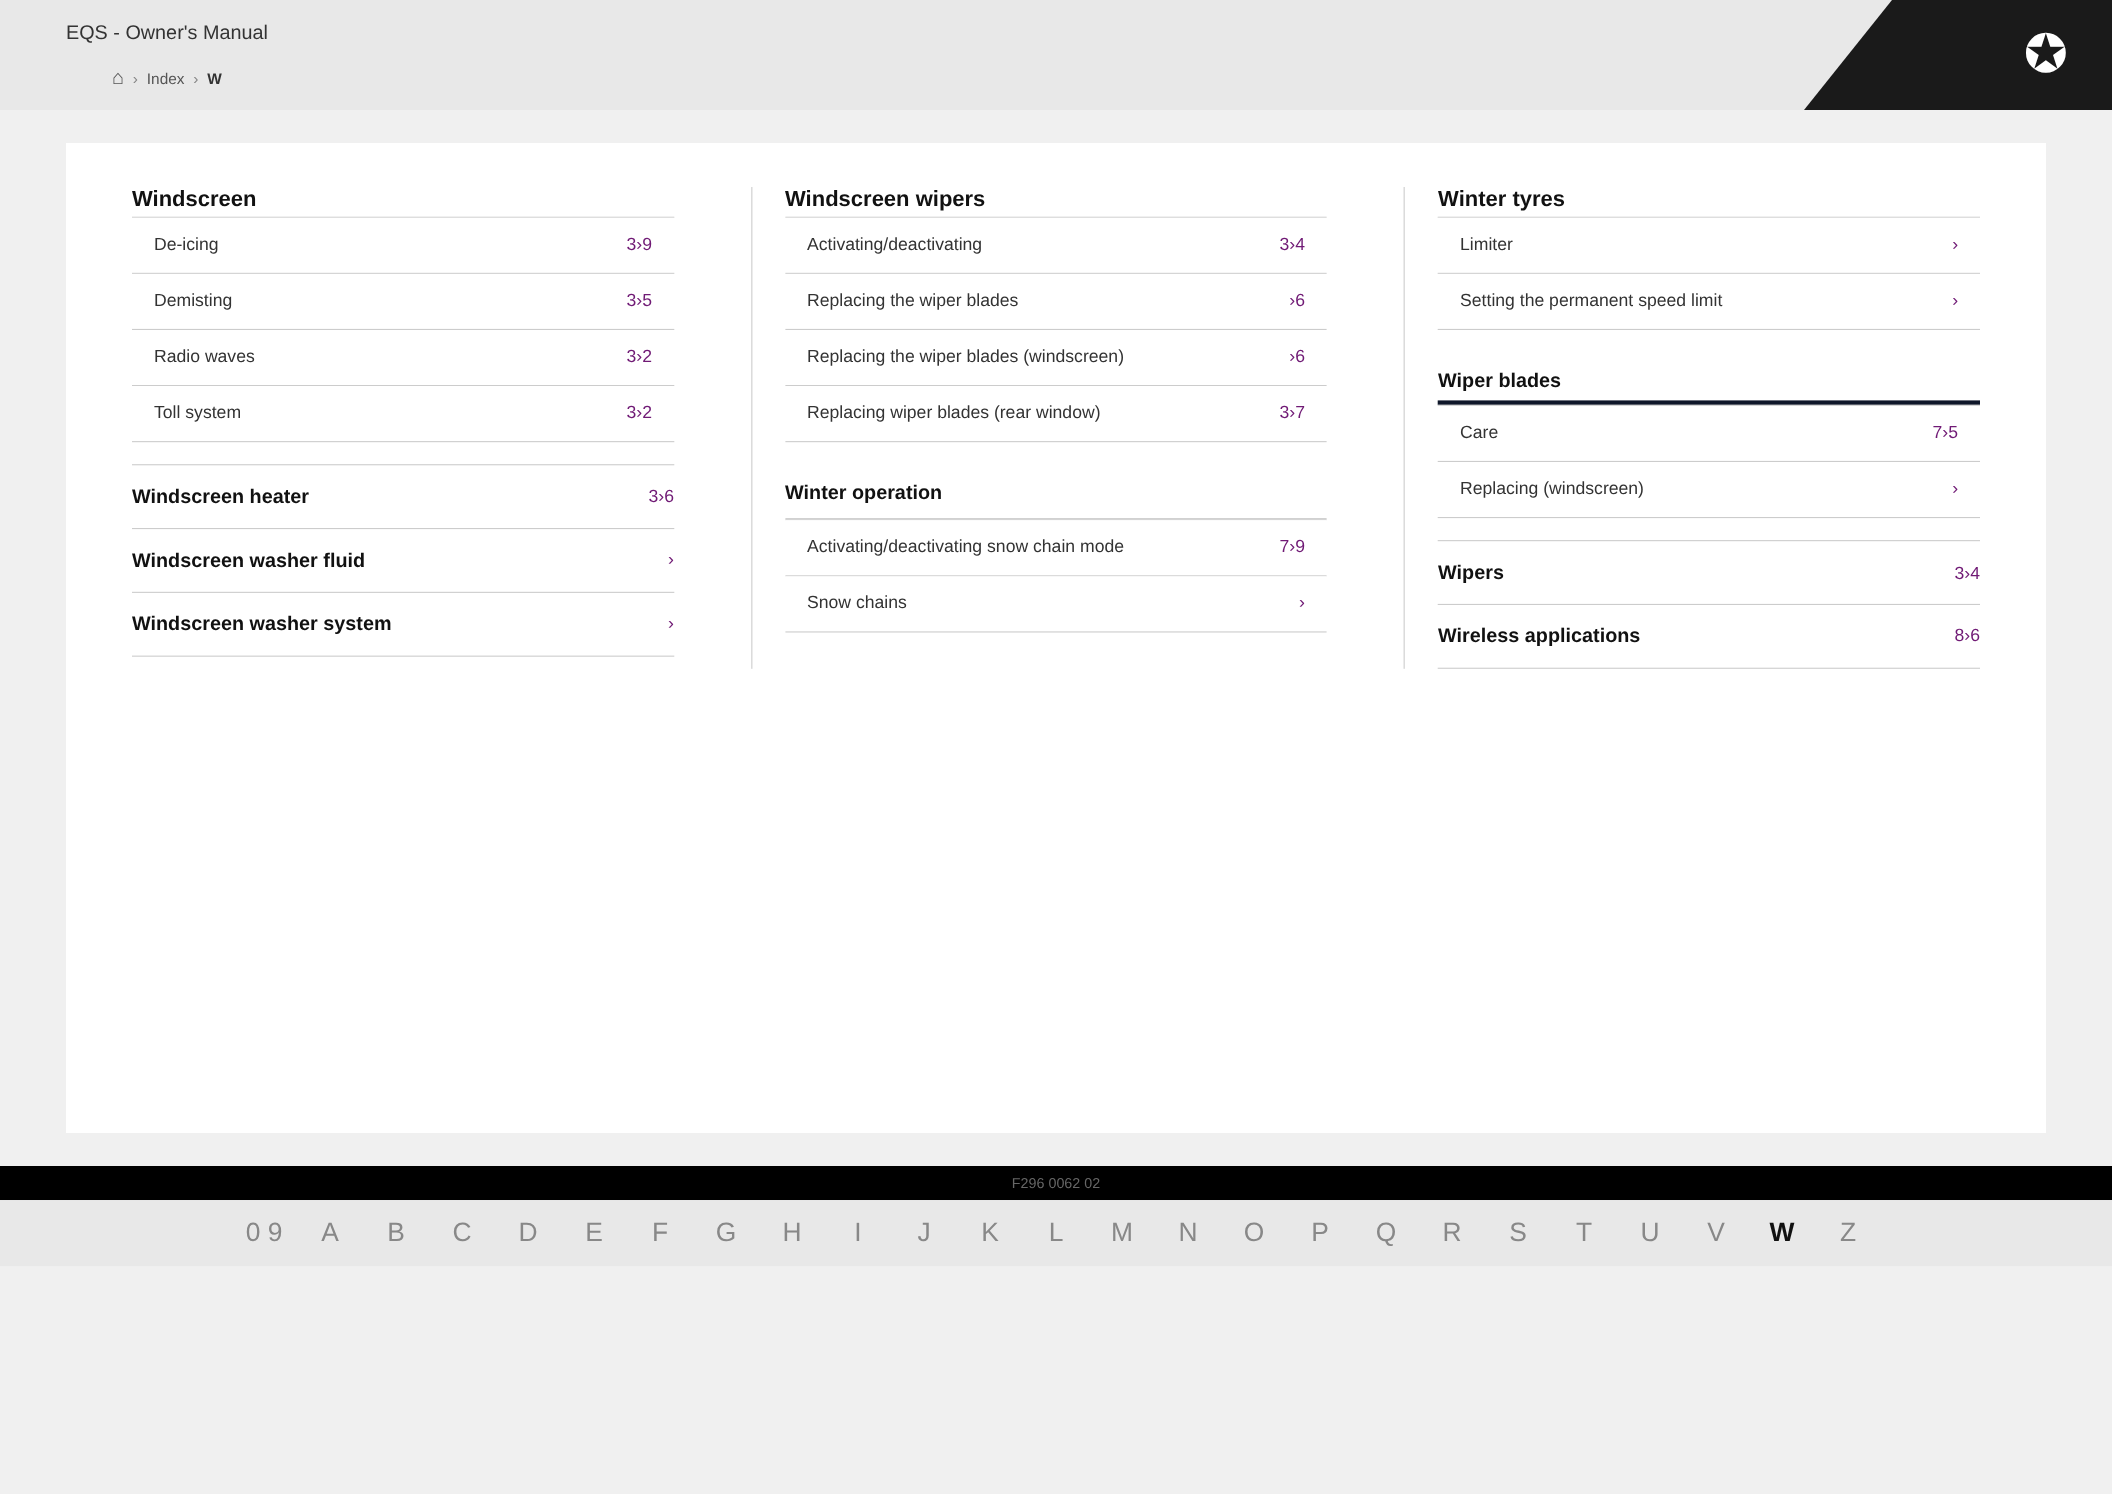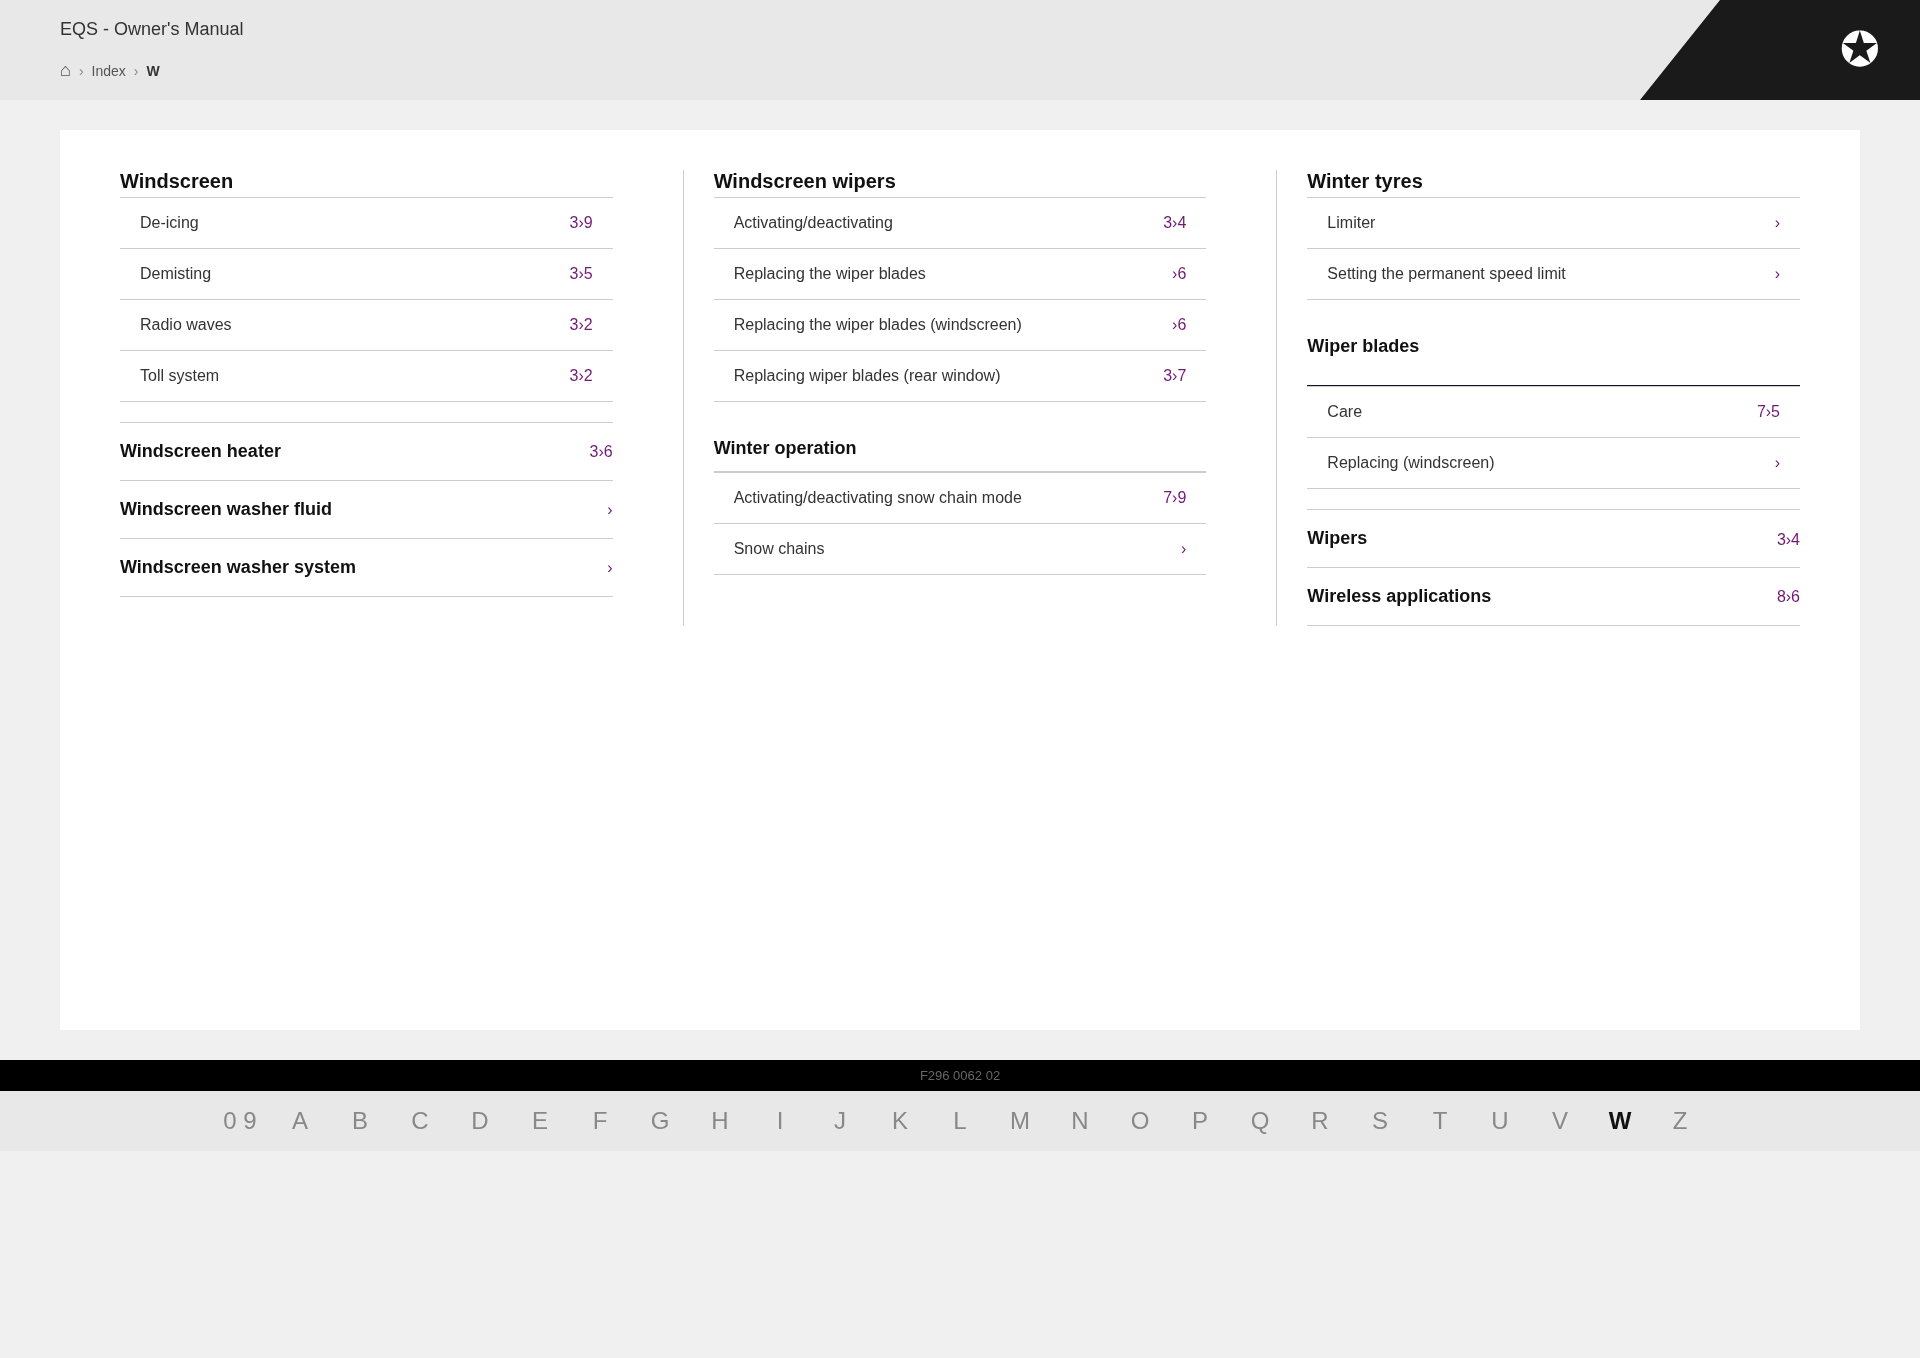--- a/index.html
+++ b/index.html
@@ -8,21 +8,21 @@
     
     .header {
       background: #e8e8e8;
       height: 100px;
       display: flex;
       align-items: center;
       justify-content: space-between;
       padding: 0 60px 0 60px;
       position: relative;
     }
-    .header-left { display: flex; flex-direction: column; gap: 20px; }
+    .header-left { display: flex; flex-direction: column; gap: 20px; align-items: center; }
     .header-title { font-size: 18px; color: #333; font-weight: normal; }
     .breadcrumb { display: flex; align-items: center; gap: 8px; font-size: 14px; color: #555; }
     .breadcrumb span { cursor: pointer; }
     .breadcrumb .chevron { color: #888; }
     .breadcrumb .current { font-weight: bold; color: #333; }
     .header-logo {
       position: absolute;
       right: 0;
       top: 0;
       width: 280px;
@@ -264,21 +264,21 @@
         <div class="index-item">
           <span class="index-item-label">Limiter</span>
           <span class="index-item-page">›</span>
         </div>
         <div class="index-item">
           <span class="index-item-label">Setting the permanent speed limit</span>
           <span class="index-item-page">›</span>
         </div>
       </div>
 
-      <div class="sub-section-title" style="margin-top:20px; border-bottom: 1px solid #0f172a; padding-bottom: 28px;">Wiper blades</div>
+      <div class="sub-section-title" style="margin-top:20px; border-bottom: 4px solid #0f172a; padding-bottom: 7px;">Wiper blades</div>
       <div class="index-group">
         <div class="index-item">
           <span class="index-item-label">Care</span>
           <span class="index-item-page">7›5</span>
         </div>
         <div class="index-item">
           <span class="index-item-label">Replacing (windscreen)</span>
           <span class="index-item-page">›</span>
         </div>
       </div>

